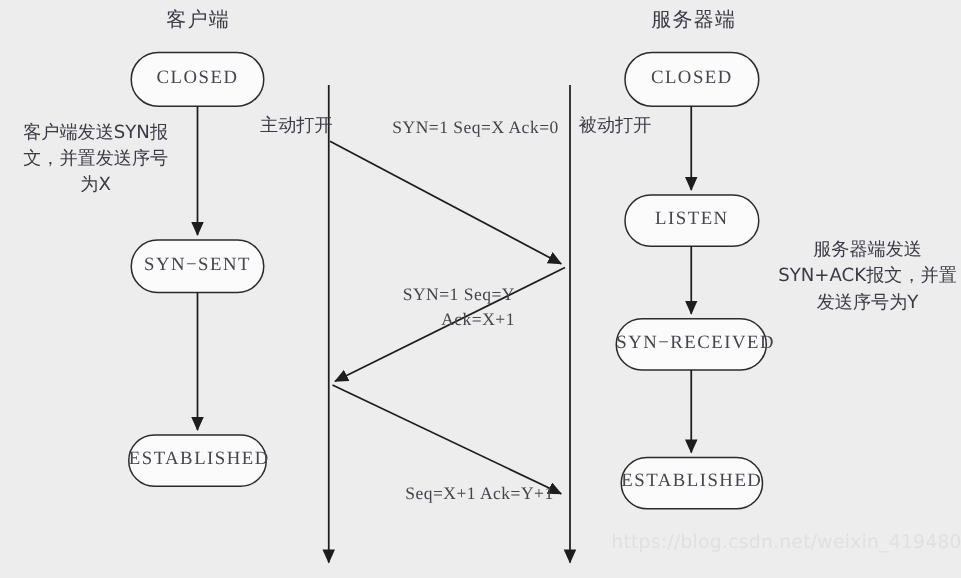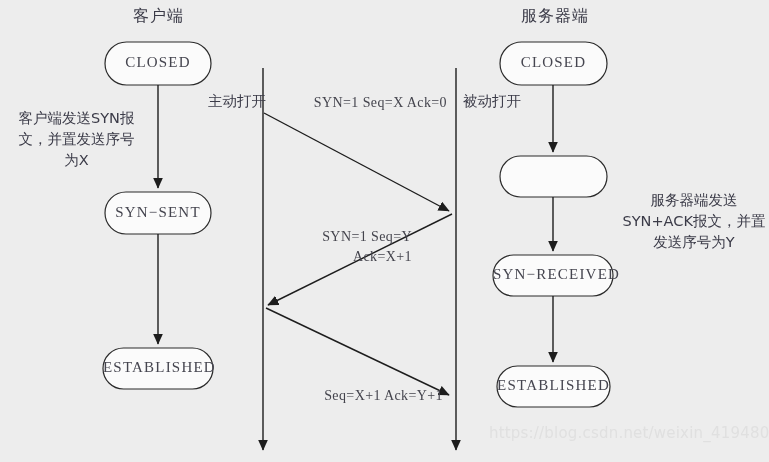--- a/index.html
+++ b/index.html
@@ -104,24 +104,25 @@
   </svg>
 
   <div class="col-title" style="left:133px; top:6px;">客户端</div>
   <div class="col-title" style="left:521px; top:6px;">服务器端</div>
 
   <div class="state-label" style="left:105px; top:54px; width:106px;">CLOSED</div>
   <div class="state-label" style="left:105px; top:204px; width:106px;">SYN−SENT</div>
   <div class="state-label" style="left:103px; top:359px; width:110px;">ESTABLISHED</div>
 
   <div class="state-label" style="left:500px; top:54px; width:107px;">CLOSED</div>
+  <div class="state-label" style="left:500px; top:167px; width:107px;">LISTEN</div>
   <div class="state-label" style="left:493px; top:266px; width:120px;">SYN−RECEIVED</div>
   <div class="state-label" style="left:497px; top:377px; width:113px;">ESTABLISHED</div>
 
-  <div class="note" style="left:4px; top:96px; width:145px;margin-top:12px;">客户端发送SYN报
+  <div class="note" style="left:4px; top:96px; width:145px;">客户端发送SYN报
 文，并置发送序号
 为X</div>
   <div class="note" style="left:178px; top:91px; width:88px; text-align:right;">主动打开</div>
   <div class="note" style="left:463px; top:91px; width:80px; text-align:left;">被动打开</div>
   <div class="note" style="left:619px; top:190px; width:150px;">服务器端发送
 SYN+ACK报文，并置
 发送序号为Y</div>
 
   <div class="msg-label" style="left:272px; top:93px; width:175px;">SYN=1  Seq=X  Ack=0</div>
   <div class="msg-label" style="left:272px; top:227px; width:140px;">SYN=1  Seq=Y

